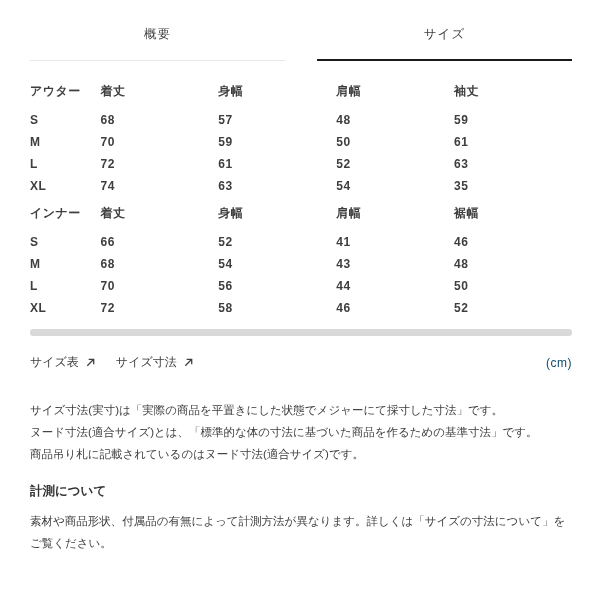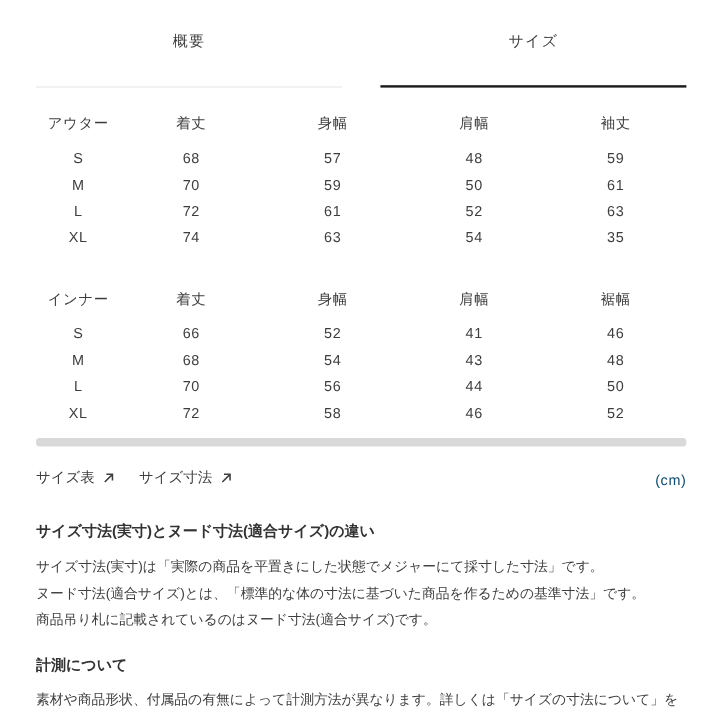--- a/index.html
+++ b/index.html
@@ -23,54 +23,54 @@
     flex: 1;
     text-align: center;
     font-size: 12.5px;
     letter-spacing: 1px;
     padding: 10px 0 13px 0;
     border-bottom: 1px solid #e8e8e8;
     cursor: pointer;
     color: #3e3e3e;
   }
   .tab.active {
-    padding-bottom: 28px;
+    padding-bottom: 16px;
     border-bottom: 2px solid #1a1a1a;
     text-align: center;
   }
   .content {
     padding: 0 28px 0 30px;
   }
   table {
     width: 100%;
     border-collapse: collapse;
     font-size: 12px;
     table-layout: fixed;
   }
   table.first { margin-top: 18px; }
-  table.second { margin-top: 28px; }
+  table.second { margin-top: 4px; }
   th, td {
-    font-weight: 400;
-    text-align: center;
+    font-weight: 700;
+    text-align: left;
     padding: 4px 0;
     color: #3e3e3e;
     letter-spacing: 0.5px;
   }
   thead th { padding-bottom: 9px; }
   col.c-label { width: 13%; }
   col.c-val   { width: 21.75%; }
   .hscrollbar {
     margin-top: 10px;
     height: 7px;
     border-radius: 3px;
     background: #d9d9d9;
   }
   .links-row {
     display: flex;
-    align-items: flex-end;
+    align-items: center;
     margin-top: 18px;
     font-size: 12px;
   }
   .ext-link {
     display: inline-flex;
     align-items: center;
     gap: 6px;
     color: #3e3e3e;
     text-decoration: none;
     cursor: pointer;
@@ -217,21 +217,20 @@
     <a class="ext-link">
       <span>サイズ寸法</span>
       <svg width="11" height="11" viewBox="0 0 12 12">
         <path d="M2.5 9.5 L9.5 2.5 M4 2.5 H9.5 V8" fill="none" stroke="#3e3e3e" stroke-width="1.4"></path>
       </svg>
     </a>
     <span class="unit">(cm)</span>
   </div>
 
   <div class="section s1">
-    <h3>サイズ寸法(実寸)とヌード寸法(適合サイズ)の違い</h3>
     <p>サイズ寸法(実寸)は「実際の商品を平置きにした状態でメジャーにて採寸した寸法」です。</p>
     <p>ヌード寸法(適合サイズ)とは、「標準的な体の寸法に基づいた商品を作るための基準寸法」です。</p>
     <p>商品吊り札に記載されているのはヌード寸法(適合サイズ)です。</p>
   </div>
 
   <div class="section s2">
     <h3>計測について</h3>
     <p>素材や商品形状、付属品の有無によって計測方法が異なります。詳しくは「サイズの寸法について」をご覧ください。</p>
 
   </div>

